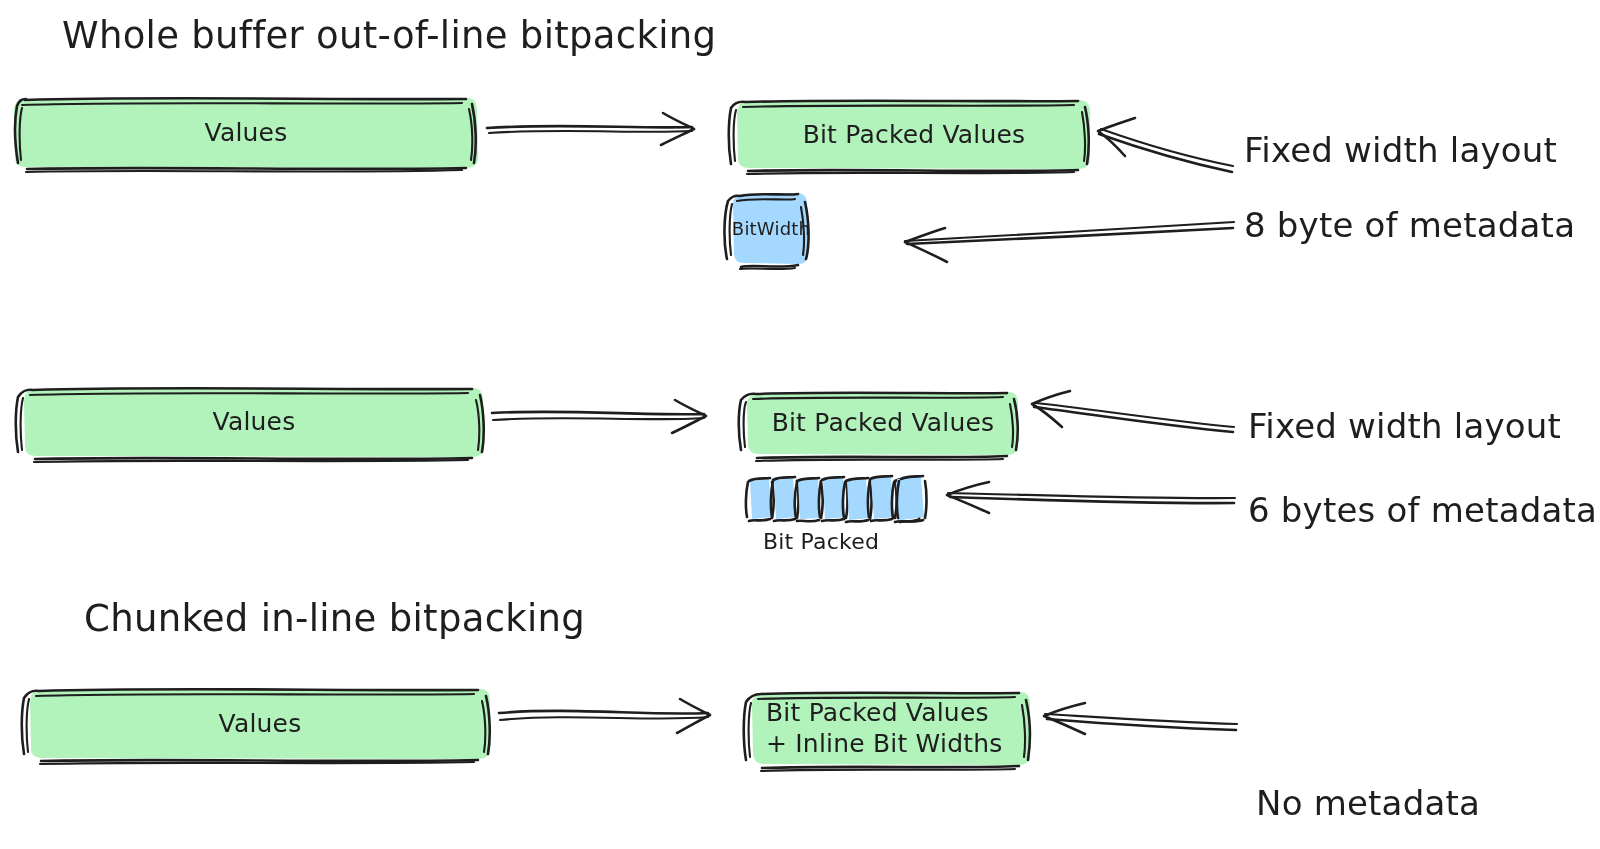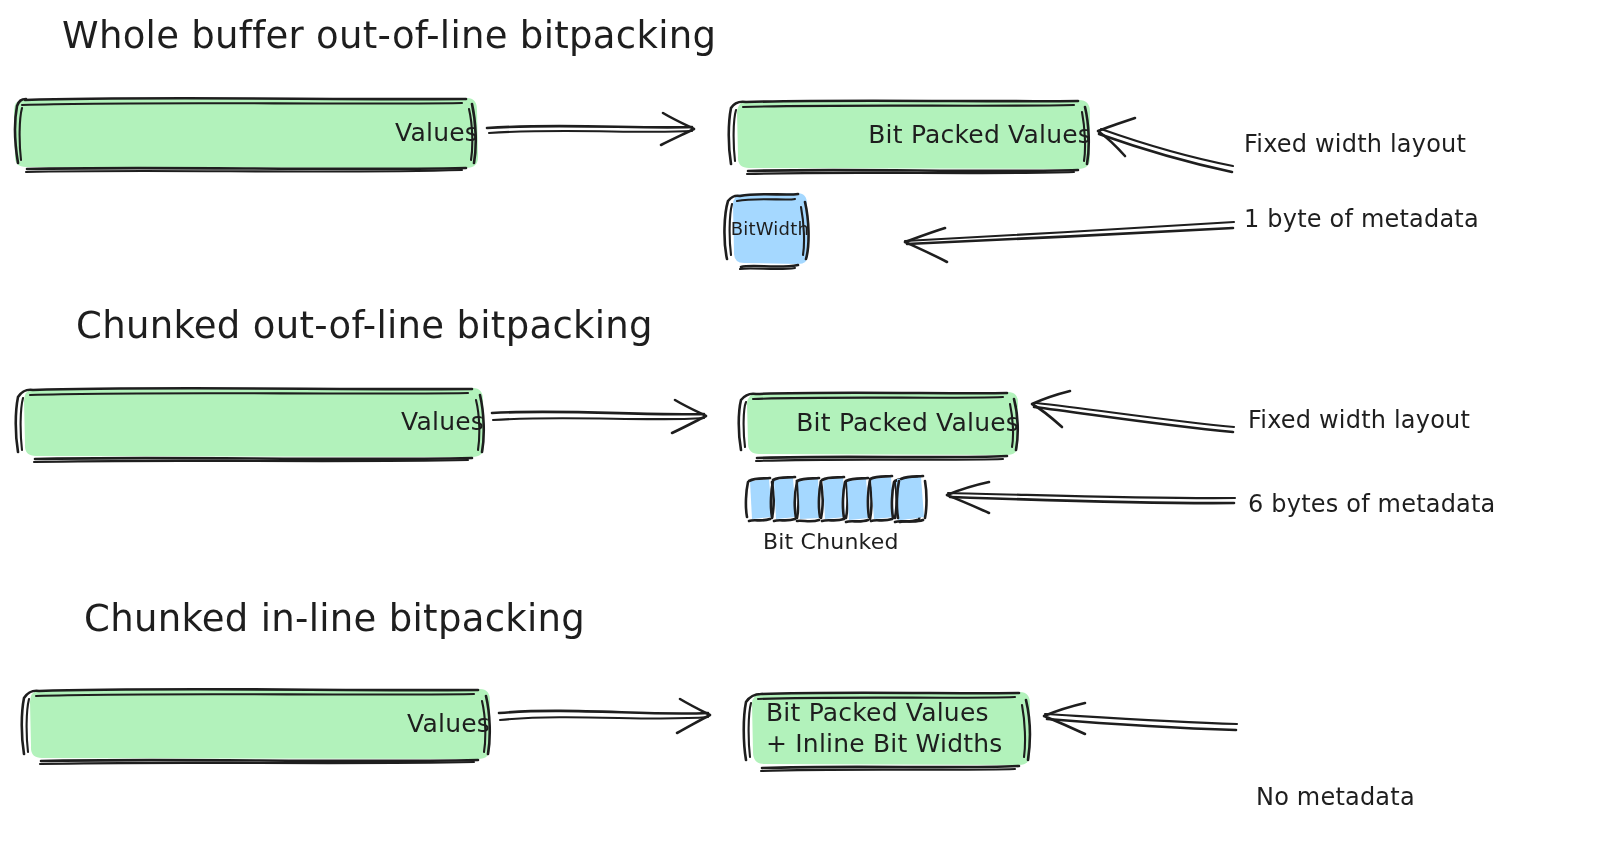--- a/index.html
+++ b/index.html
@@ -57,27 +57,27 @@
     font-size: 18px;
     text-align: center;
     letter-spacing: 0.2px;
     line-height: 1.15;
   }
   .caption {
     font-size: 22px;
     letter-spacing: 0.2px;
   }
   .side-note {
-    font-size: 24px;
+    font-size: 34px;
     letter-spacing: 0.2px;
   }
   .centerer {
     display: flex;
     align-items: center;
-    justify-content: flex-end;
+    justify-content: center;
     position: absolute;
   }
 </style>
 </head>
 <body>
 
 <div id="canvas">
 
   <svg class="sketch" viewBox="0 0 1600 849">
     <defs>
@@ -226,35 +226,34 @@
     <span class="txt box-label" style="position:relative;">Bit Packed Values</span>
   </div>
 
   <div class="centerer" style="left:733px; top:193px; width:76px; height:72px; flex-direction:row;">
     <span class="txt small-label" style="position:relative;">Bit</span>
     <span class="txt small-label" style="position:relative;">Width</span>
   </div>
 
   <div class="txt side-note" style="left:1244px; top:130px;">Fixed width layout</div>
 
-  <div class="txt side-note" style="left:1244px; top:205px;">1 byte of metadata</div>
-
-  <div class="txt heading" style="left:76px; top:303px;">Chunked out-of-line bitpacking</div>
+  <div class="txt side-note" style="left:1244px; top:205px;">8 byte of metadata</div>
+
 
   <div class="centerer" style="left:24px; top:388px; width:460px; height:69px;">
     <span class="txt box-label" style="position:relative;">Values</span>
   </div>
 
   <div class="centerer" style="left:747px; top:392px; width:272px; height:63px;">
     <span class="txt box-label" style="position:relative;">Bit Packed Values</span>
   </div>
 
   <div style="position:absolute; left:747px; top:477px; width:178px; height:45px;"></div>
 
-  <div class="txt caption" style="left:763px; top:529px;">Bit Chunked</div>
+  <div class="txt caption" style="left:763px; top:529px;">Bit Packed</div>
 
   <div class="txt side-note" style="left:1248px; top:406px;">Fixed width layout</div>
 
   <div class="txt side-note" style="left:1248px; top:490px;">6 bytes of metadata</div>
 
   <div class="txt heading" style="left:84px; top:596px;">Chunked in-line bitpacking</div>
 
   <div class="centerer" style="left:30px; top:689px; width:460px; height:70px;">
     <span class="txt box-label" style="position:relative;">Values</span>
   </div>

